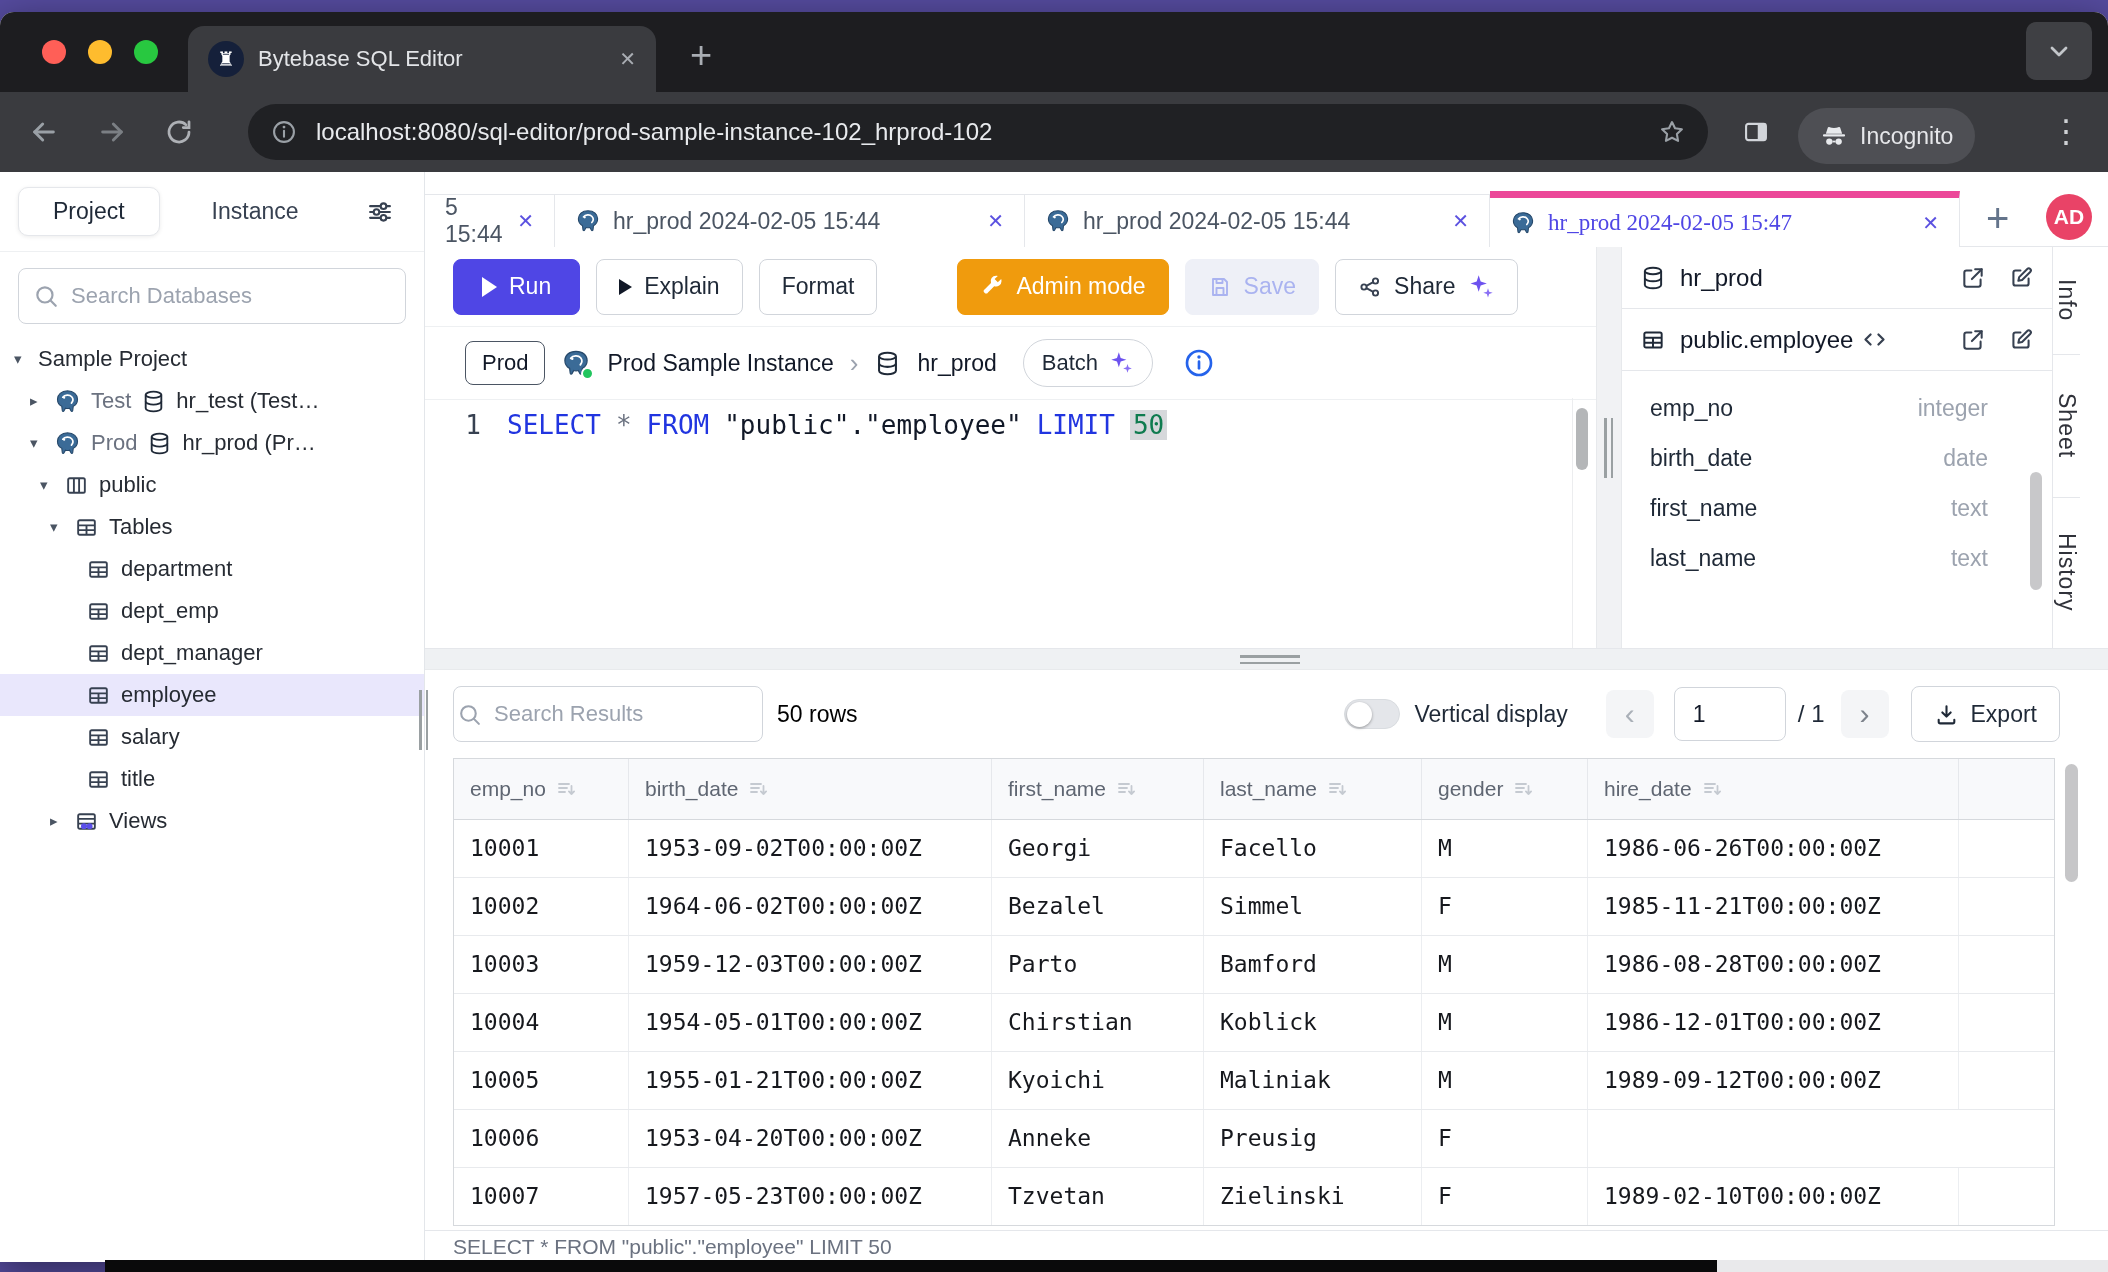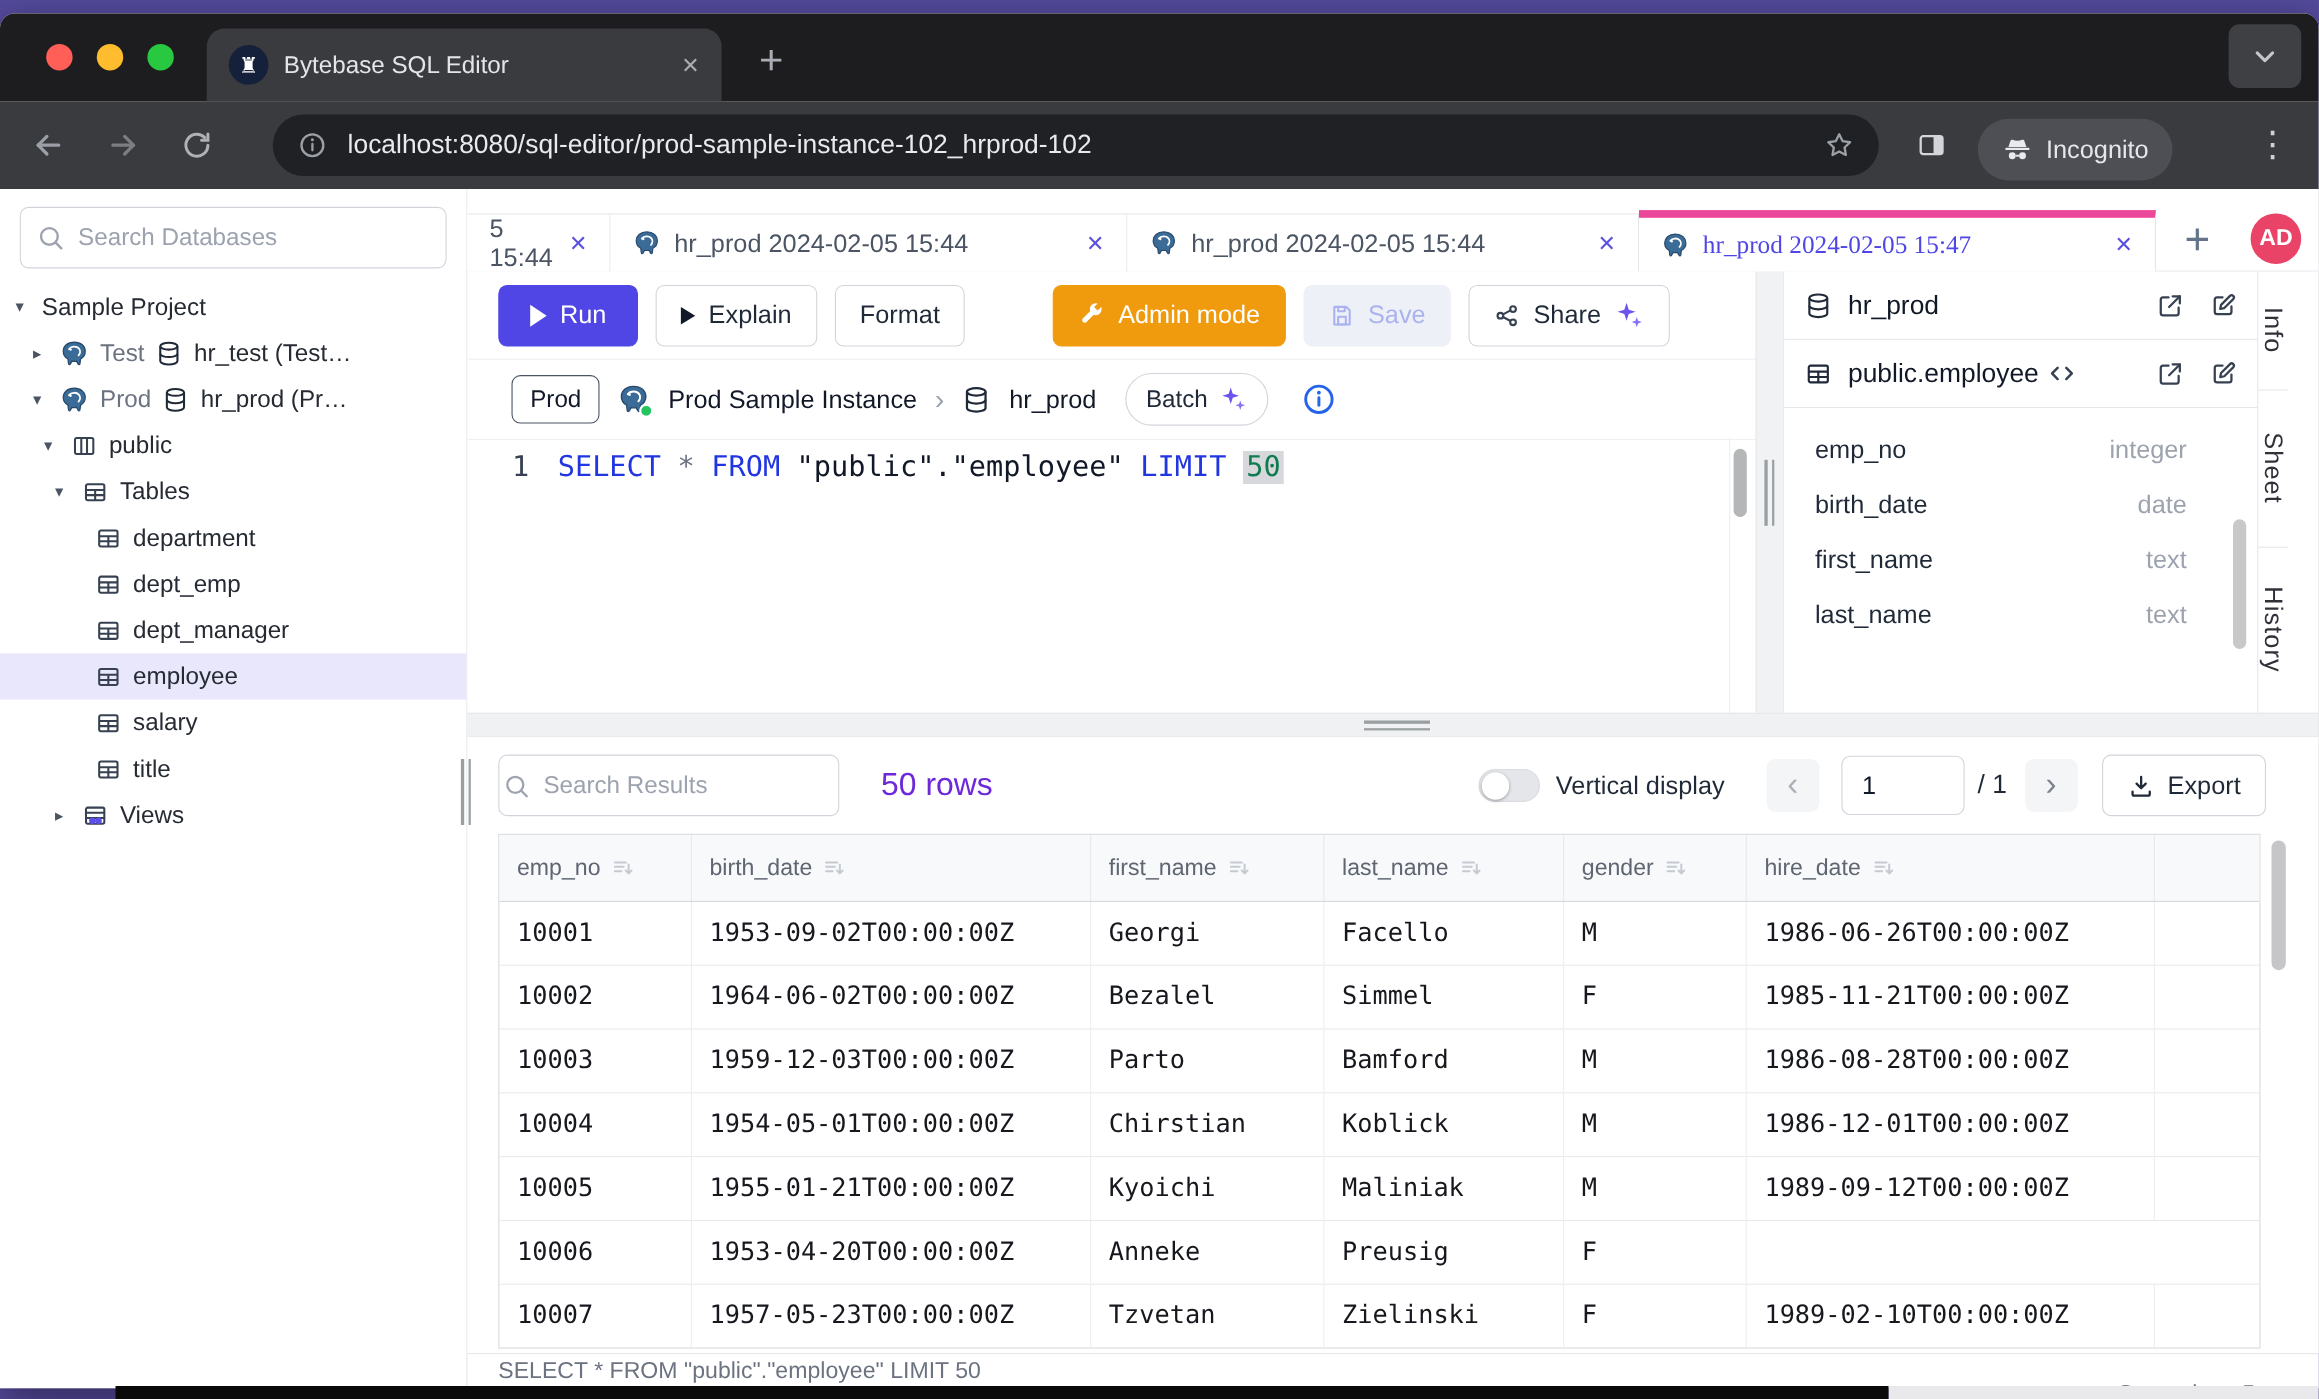--- a/index.html
+++ b/index.html
@@ -134,21 +134,21 @@
   .hhandle { position:absolute; left:815px; top:6px; width:60px; }
   .hhandle i { display:block; height:2.5px; background:#9aa0a2; margin-bottom:4px; }
 
   
   .results { position:absolute; left:425px; top:498px; right:0; height:560px; background:#fff; }
   .res-toolbar { height:88px; display:flex; align-items:center; padding:0 48px 0 28px; }
   .res-search { width:310px; height:56px; border:1px solid #d1d5db; border-radius:8px; display:flex;
                 align-items:center; gap:12px; padding:0 3px; }
   .res-search input { border:none; outline:none; font-size:22px; width:100%; font-family:"Liberation Sans",sans-serif; }
   .res-search input::placeholder { color:#9ca3af; }
-  .rowcount { margin-left:38px; font-size:29px; color:#6d28d9; }
+  .rowcount { margin-left:14px; font-size:23px; color:#000000; }
   .res-right { margin-left:auto; display:flex; align-items:center; }
   .toggle { width:56px; height:30px; border-radius:15px; background:#e4e6ea; border:1px solid #d9dce0; position:relative; }
   .knob { position:absolute; left:2px; top:1.5px; width:25px; height:25px; border-radius:50%; background:#fff;
           box-shadow:0 1px 3px rgba(0,0,0,.35); }
   .tog-label { margin-left:14px; font-size:23px; color:#1f2937; }
   .pgbtn { width:48px; height:48px; border-radius:8px; background:#f4f5f7; display:flex; align-items:center;
            justify-content:center; font-size:30px; color:#aab0b8; }
   .pg-prev { margin-left:38px; }
   .pg-input { margin-left:20px; width:112px; height:54px; border:1px solid #d1d5db; border-radius:8px;
               font-size:23px; padding-left:18px; outline:none; font-family:"Liberation Sans",sans-serif; color:#111827;}
@@ -245,20 +245,34 @@
             <rect x="10.7" y="16" width="2.6" height="1.5"></rect>
           </svg>
         <span class="incog-label">Incognito</span>
       </div>
       <span class="dots">⋮</span>
     </div>
 
     <div class="app">
 
       <aside class="sidebar">
+        <div class="sb-head">
+          <span class="sb-tab-active">Project</span>
+          <span class="sb-tab">Instance</span>
+          <span class="sb-filter">
+            <svg viewBox="0 0 24 24" width="28" height="28" fill="#fff" stroke="#374151" stroke-width="1.8" stroke-linecap="round">
+                <path d="M3.5 7h17"></path>
+                <circle cx="15" cy="7" r="2.4"></circle>
+                <path d="M3.5 12h17"></path>
+                <circle cx="9" cy="12" r="2.4"></circle>
+                <path d="M3.5 17h17"></path>
+                <circle cx="15" cy="17" r="2.4"></circle>
+              </svg>
+          </span>
+        </div>
         <div class="sb-search">
           <svg viewBox="0 0 24 24" width="26" height="26" fill="none" stroke="#9ca3af" stroke-width="2" stroke-linecap="round">
               <circle cx="11" cy="11" r="7"></circle>
               <path d="M16.2 16.2L21 21"></path>
             </svg>
           <input placeholder="Search Databases" style="">
         </div>
 
         <div class="trow" style="padding-left:14px">
           <span class="caret">▾</span>

